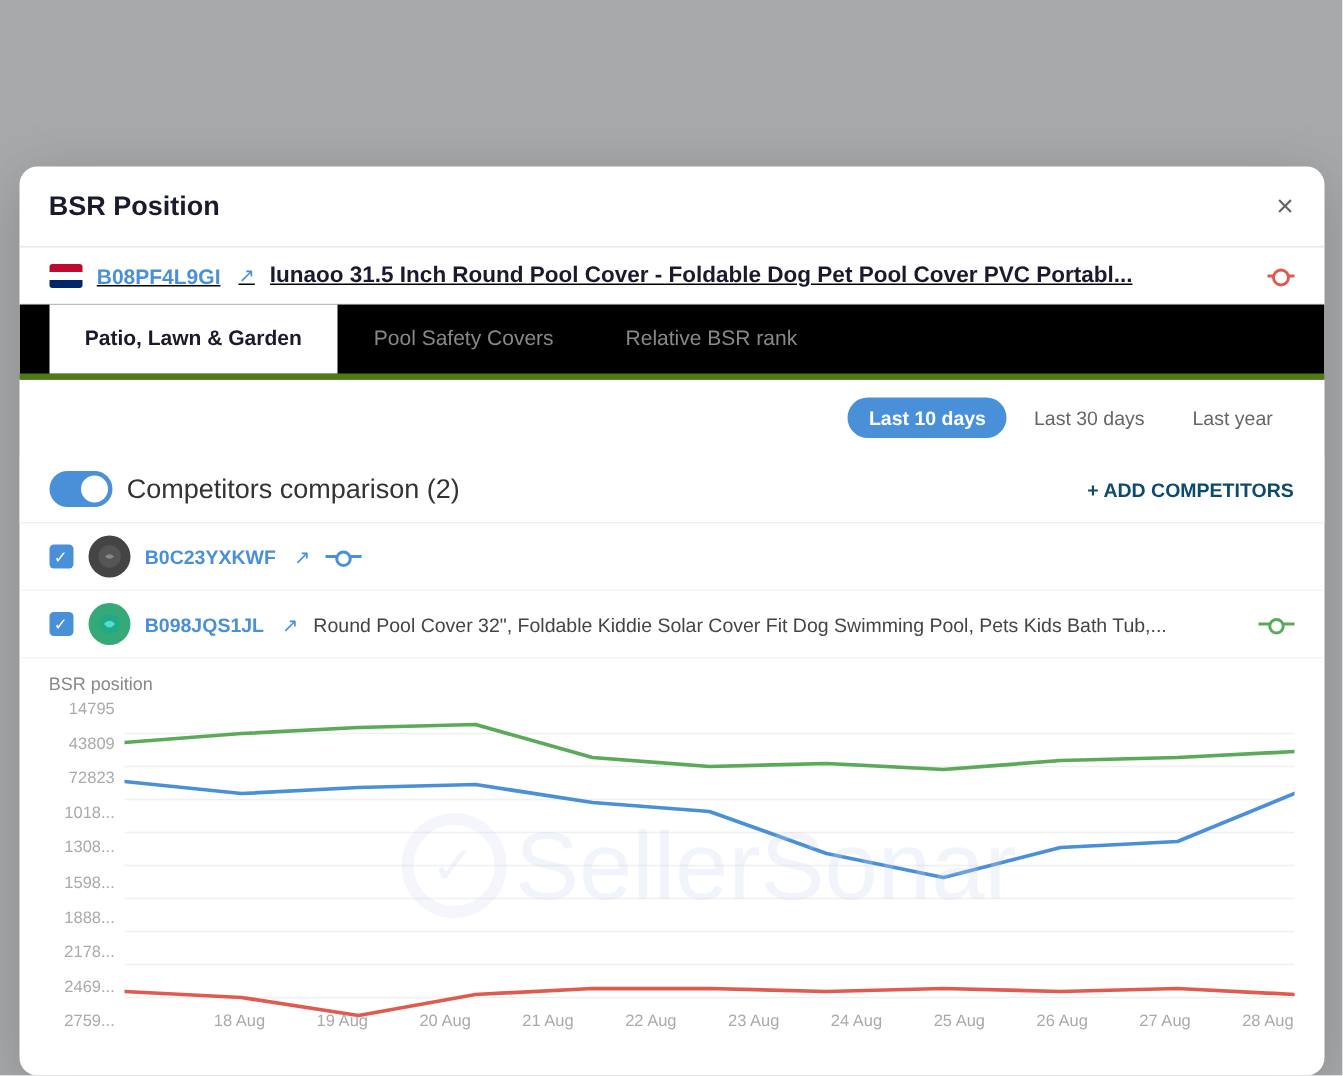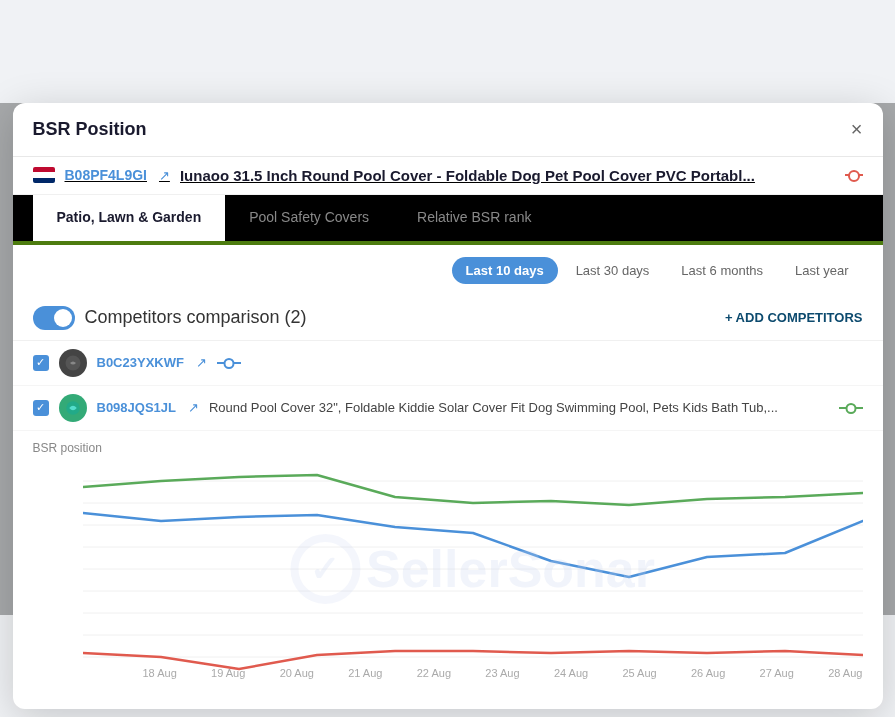--- a/index.html
+++ b/index.html
@@ -1,18 +1,18 @@
 <!DOCTYPE html>
 <html><head>
   <meta charset="utf-8">
   <style>
     * { box-sizing: border-box; margin: 0; padding: 0; }
     body { font-family: -apple-system, BlinkMacSystemFont, 'Segoe UI', sans-serif; background: #f0f2f5; display: flex; align-items: center; justify-content: center; min-height: 100vh; }
     
-    .modal-overlay { background: rgba(0,0,0,0.3); width: 895px; height: 512px; display: flex; align-items: flex-start; justify-content: center; }
+    .modal-overlay { background: rgba(0,0,0,0.3); width: 895px; height: 717px; display: flex; align-items: flex-end; justify-content: center; }
     
     .modal { background: #fff; border-radius: 12px; width: 870px; max-height: 690px; overflow: hidden; box-shadow: 0 8px 40px rgba(0,0,0,0.18); display: flex; flex-direction: column; }
     
     .modal-header { display: flex; align-items: center; padding: 16px 20px; border-bottom: 1px solid #e8e8e8; gap: 12px; }
     .modal-title { font-size: 18px; font-weight: 700; color: #1a1a2e; flex: none; }
     .modal-close { margin-left: auto; background: none; border: none; font-size: 20px; color: #666; cursor: pointer; line-height: 1; }
     
     .product-row { display: flex; align-items: center; padding: 10px 20px; border-bottom: 1px solid #f0f0f0; gap: 10px; text-decoration: underline; }
     .flag-icon { width: 22px; height: 16px; background: linear-gradient(180deg, #bf0a30 33%, #fff 33%, #fff 66%, #002868 66%); border-radius: 2px; flex-shrink: 0; position: relative; overflow: hidden; }
     .asin-code { color: #4a90d9; font-size: 14px; font-weight: 600; }
@@ -50,21 +50,21 @@
     .chart-area { padding: 10px 20px 0 20px; flex: 1; position: relative; }
     .bsr-label { font-size: 12px; color: #888; margin-bottom: 4px; }
     
     .chart-container { position: relative; width: 100%; height: 250px; }
     
     .y-axis { position: absolute; left: 0; top: 0; bottom: 30px; width: 48px; display: flex; flex-direction: column; justify-content: space-between; }
     .y-label { font-size: 11px; color: #aaa; text-align: right; padding-right: 4px; }
     
     .chart-plot { position: absolute; left: 50px; right: 0; top: 0; bottom: 30px; overflow: hidden; }
     
-    .watermark { position: absolute; left: 50%; top: 50%; transform: translate(-50%, -50%); font-size: 52px; font-weight: 700; color: rgba(200, 210, 240, 0.25); white-space: nowrap; pointer-events: none; display: flex; align-items: center; gap: 6px; z-index: 1; }
+    .watermark { position: absolute; left: 50%; top: 50%; transform: translate(-50%, -50%); font-size: 64px; font-weight: 400; color: rgba(200, 210, 240, 0.25); white-space: nowrap; pointer-events: none; display: flex; align-items: center; gap: 6px; z-index: 1; }
     .watermark-circle { width: 70px; height: 70px; border-radius: 50%; border: 8px solid rgba(200,210,240,0.2); display: flex; align-items: center; justify-content: center; }
     .watermark-circle::after { content: '✓'; font-size: 36px; color: rgba(200,210,240,0.25); }
     
     .x-axis { position: absolute; bottom: 0; left: 60px; right: 0; display: flex; justify-content: space-between; }
     .x-label { font-size: 11px; color: #aaa; }
     
     svg.chart-svg { width: 100%; height: 100%; overflow: visible; }
     
     .grid-line { stroke: #f0f0f0; stroke-width: 1; }
   </style>
@@ -97,21 +97,20 @@
         <span>Pool Safety Covers</span>
       </div>
       <div class="tab-item">
         <span>Relative BSR rank</span>
       </div>
     </div>
 
     <div class="time-filter-row">
       <button class="time-btn active">Last 10 days</button>
       <button class="time-btn">Last 30 days</button>
-      <button class="time-btn">Last 6 months</button>
       <button class="time-btn">Last year</button>
     </div>
 
     <div class="competitors-row">
       <div class="toggle-switch"></div>
       <span class="competitors-label">Competitors comparison (2)</span>
       <button class="add-competitors-btn">+ ADD COMPETITORS</button>
     </div>
 
     <div class="competitor-row">
@@ -139,20 +138,32 @@
       <span class="external-link-icon">↗</span>
       <span class="competitor-title">Round Pool Cover 32", Foldable Kiddie Solar Cover Fit Dog Swimming Pool, Pets Kids Bath Tub,...</span>
       <div class="line-green"></div>
     </div>
 
     <div class="chart-area">
       <div class="bsr-label">BSR position</div>
 
       <div class="chart-container">
 
+        <div class="y-axis">
+          <span class="y-label">14795</span>
+          <span class="y-label">43809</span>
+          <span class="y-label">72823</span>
+          <span class="y-label">1018...</span>
+          <span class="y-label">1308...</span>
+          <span class="y-label">1598...</span>
+          <span class="y-label">1888...</span>
+          <span class="y-label">2178...</span>
+          <span class="y-label">2469...</span>
+          <span class="y-label">2759...</span>
+        </div>
 
         <div class="chart-plot">
           
           <div class="watermark">
             <div class="watermark-circle"></div>
             <span>SellerSonar</span>
           </div>
           
           
           <svg class="chart-svg" viewBox="0 0 780 220" preserveAspectRatio="none">

